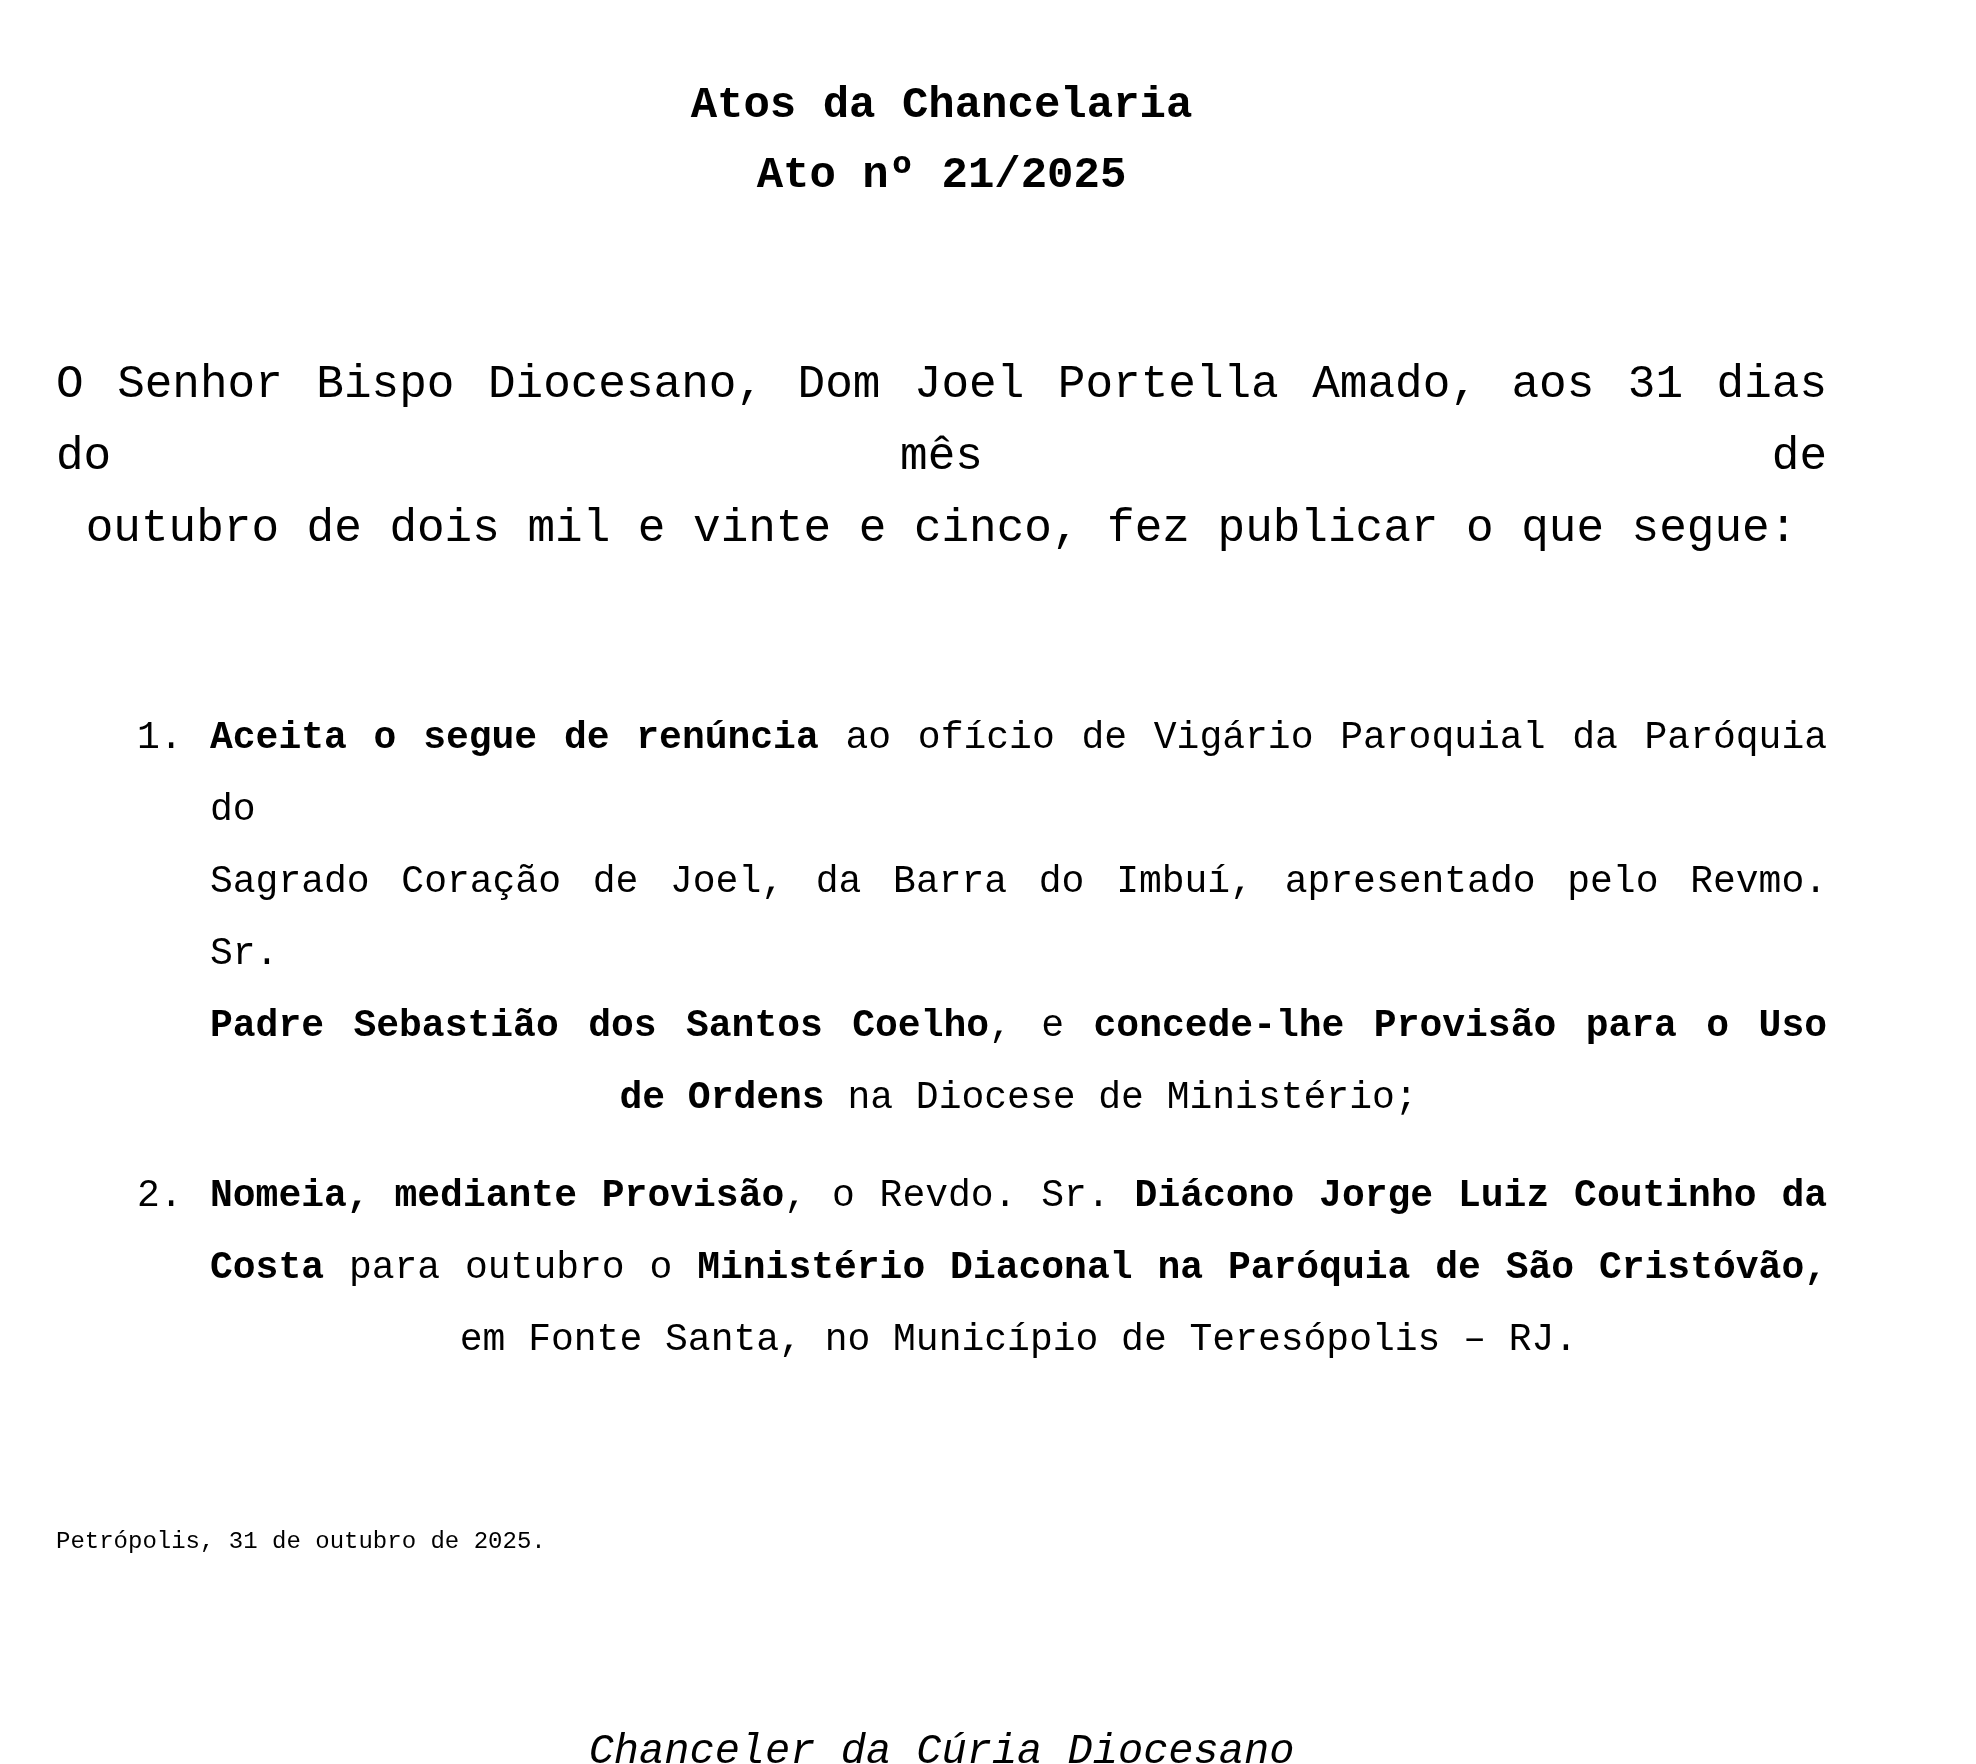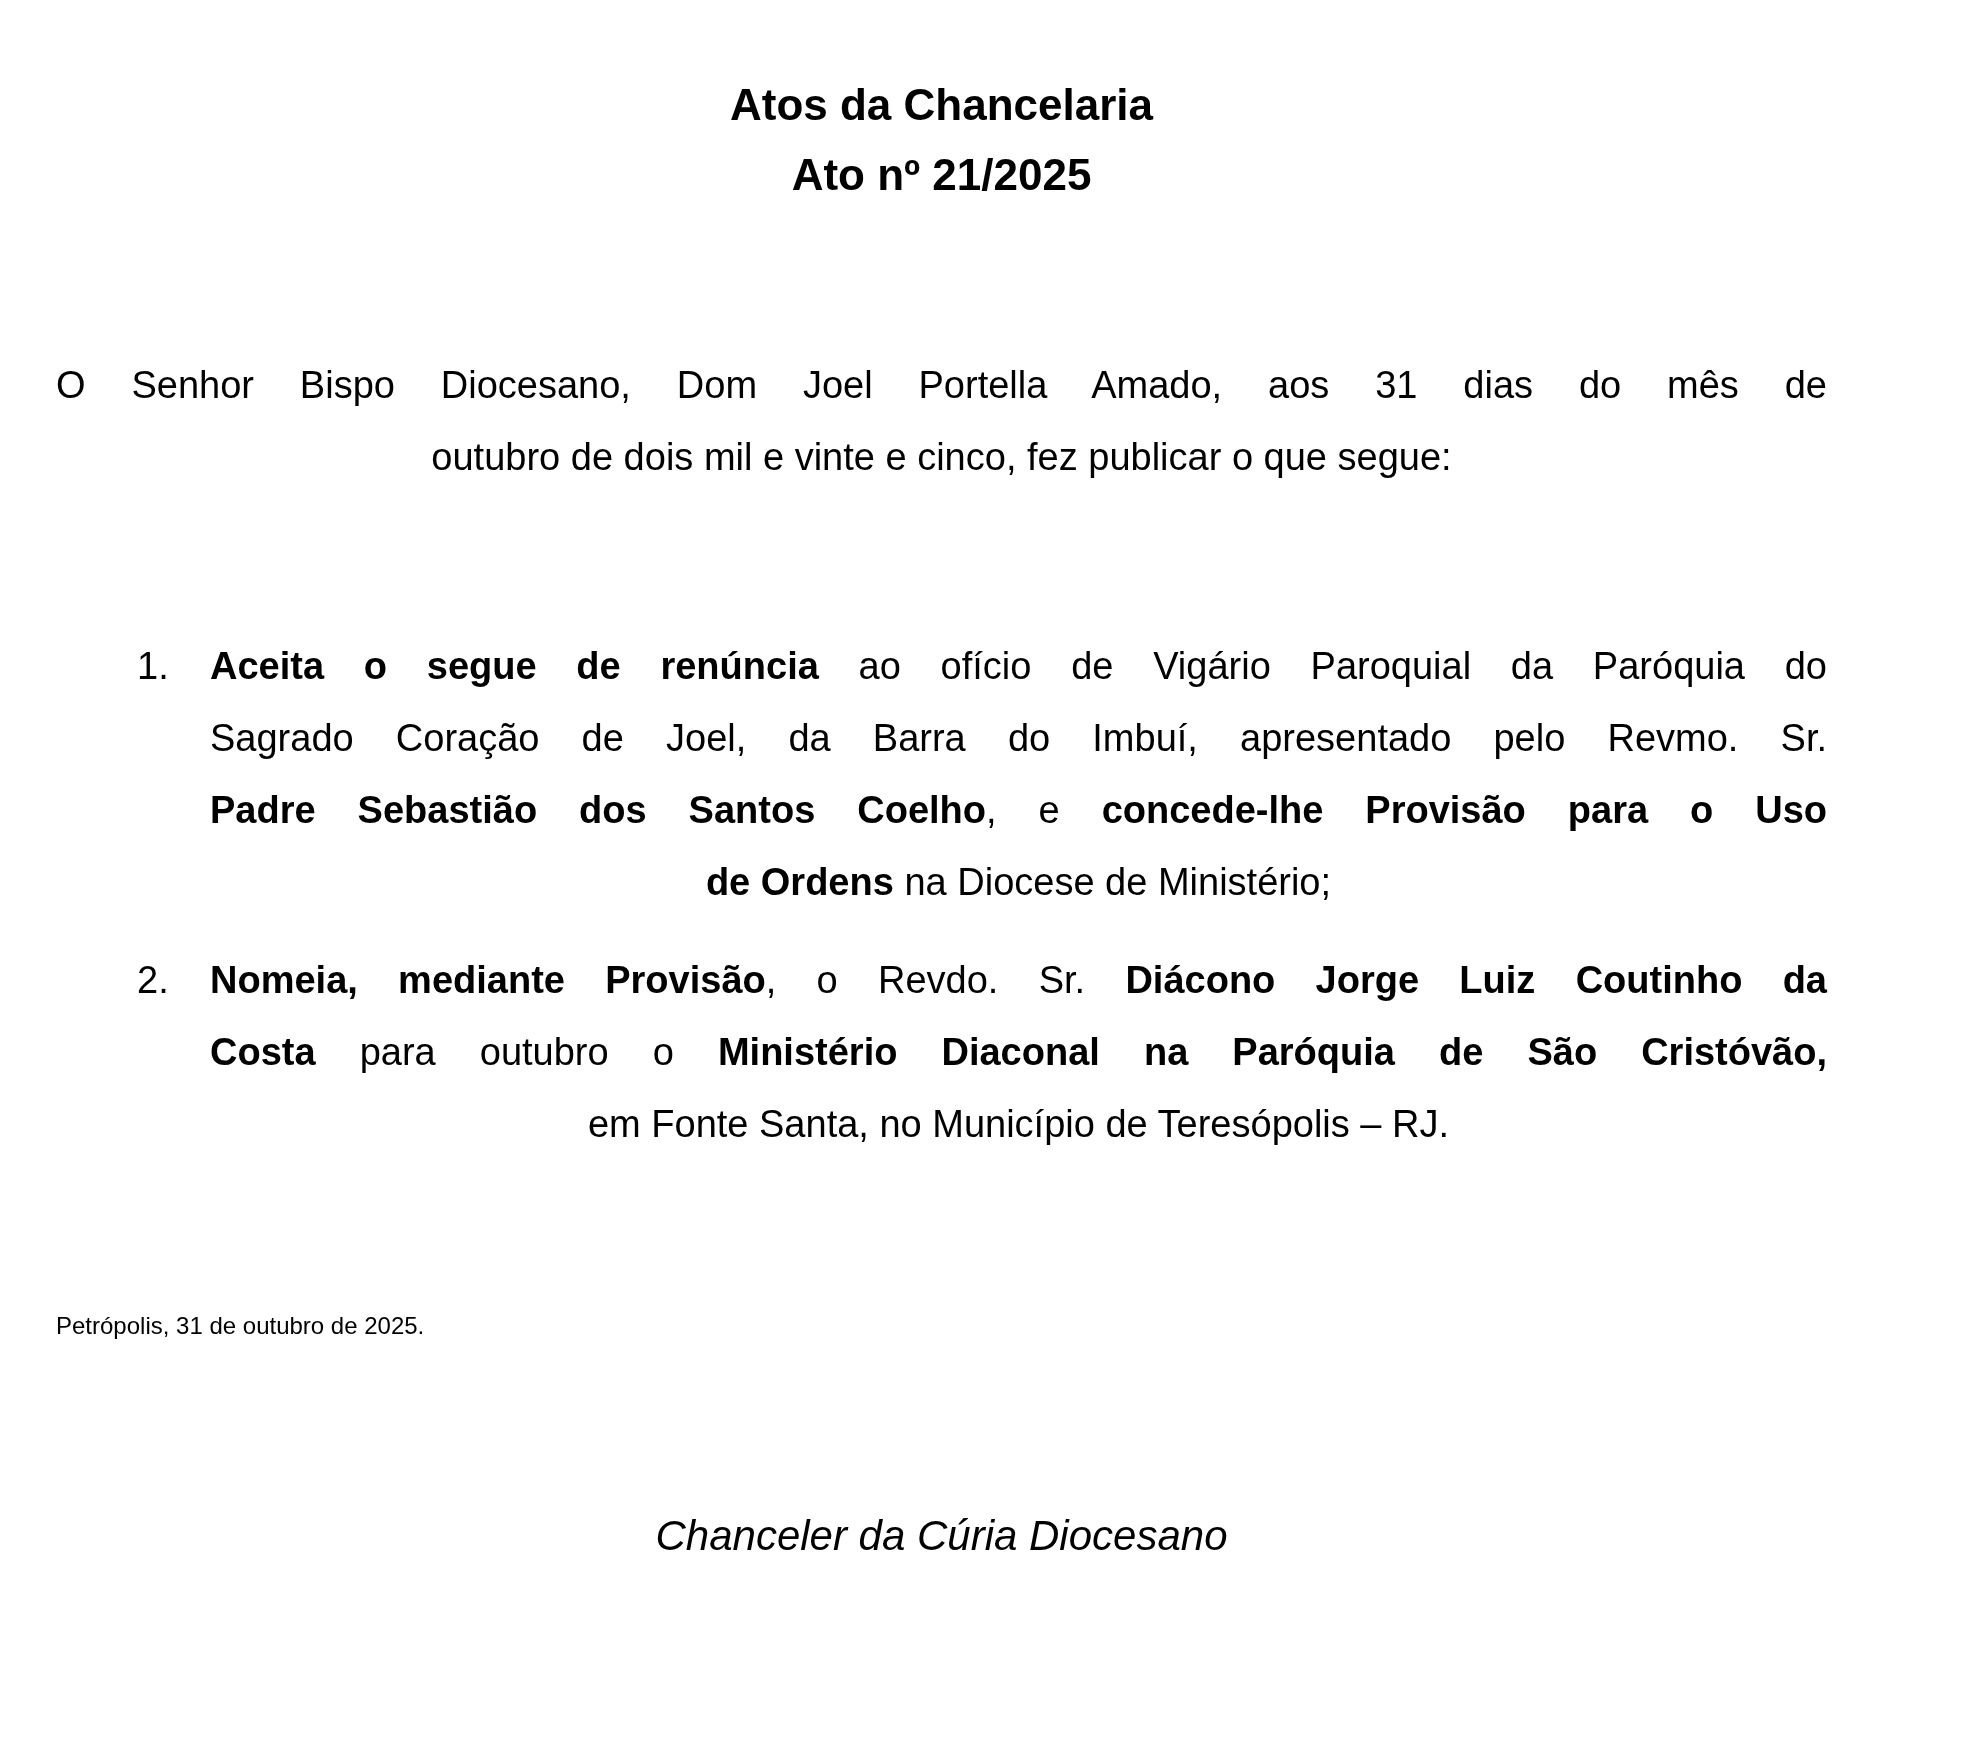--- a/index.html
+++ b/index.html
@@ -8,32 +8,32 @@
     background: #ffffff;
   }
   .page {
     position: relative;
     width: 1976px;
     height: 1764px;
     box-sizing: border-box;
     padding: 70px 149px 0 56px;
     background: #ffffff;
     color: #000000;
-    font-family: Liberation Sans, sans-serif;
+    font-family: Liberation Mono, monospace;
     overflow: hidden;
   }
   .doc-title {
     text-align: center;
     font-weight: bold;
     font-size: 44px;
     line-height: 70px;
   }
   .intro {
     margin-top: 139px;
-    font-size: 38px;
+    font-size: 46px;
     line-height: 72px;
   }
   .line { text-align: center; }
   .line.j {
     text-align: justify;
     text-align-last: justify;
   }
   .act-list {
     margin-top: 137px;
     font-size: 38px;

